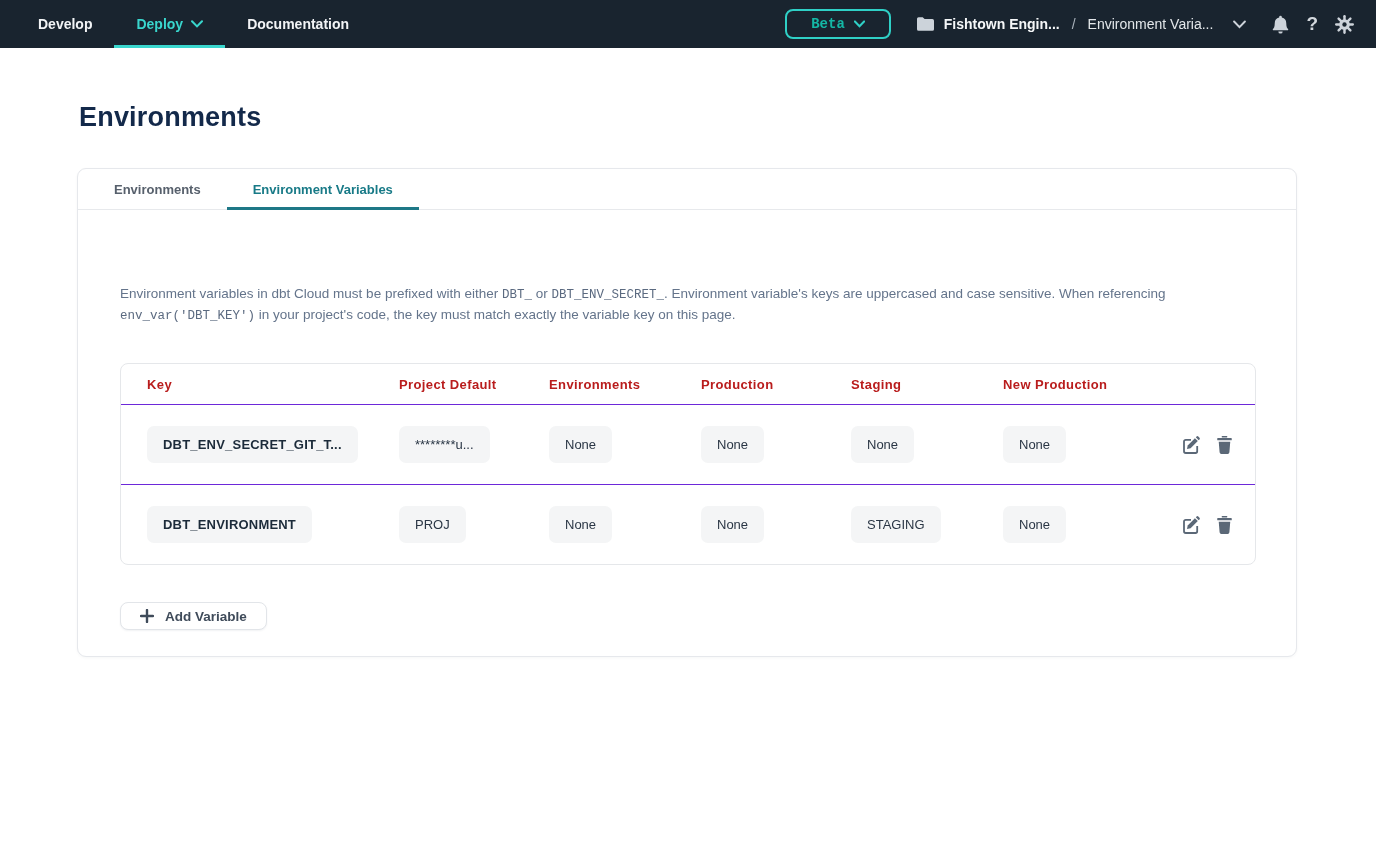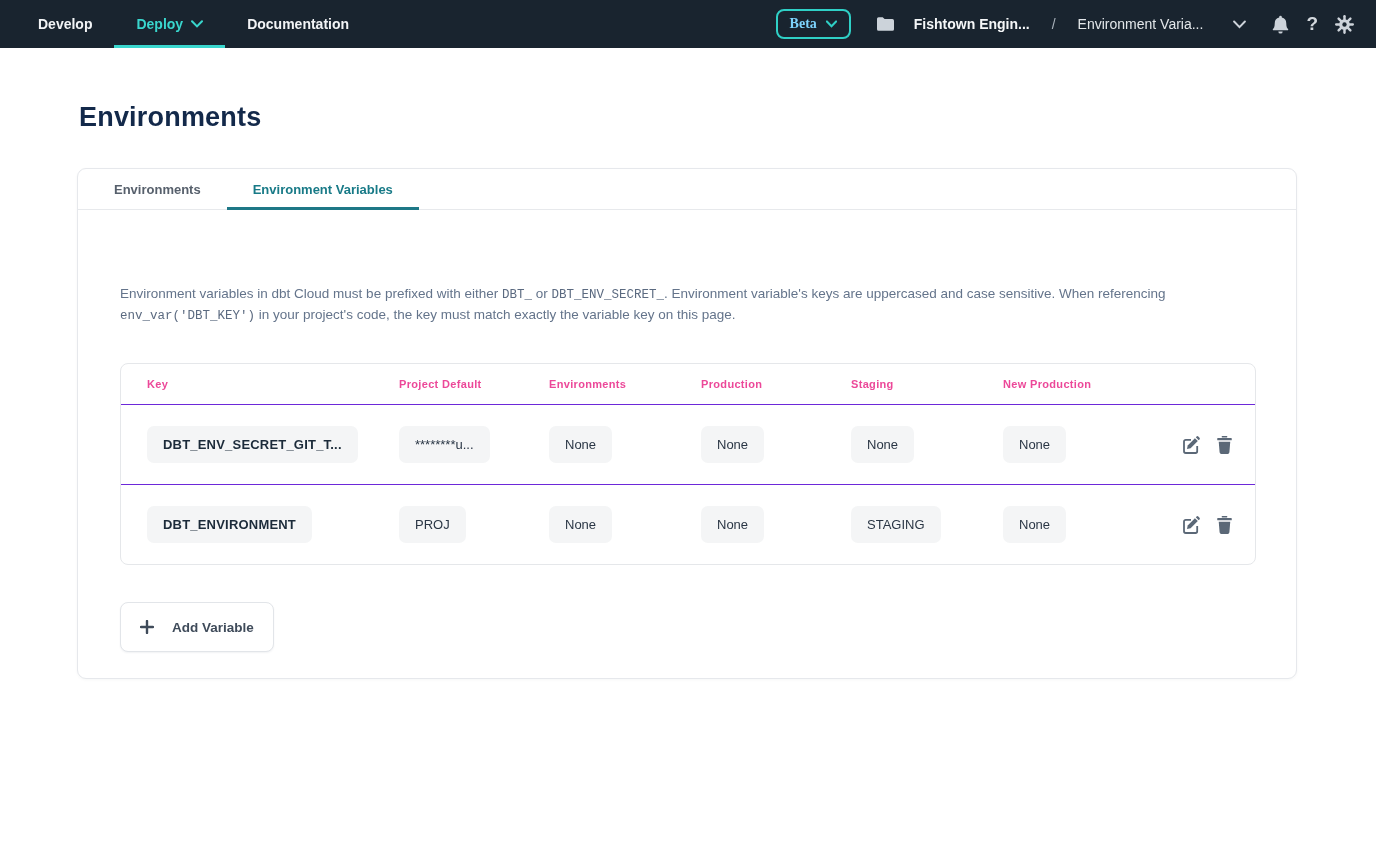--- a/index.html
+++ b/index.html
@@ -11,23 +11,23 @@
   .logo { display: flex; align-items: center; gap: 7px; padding: 0 18px 0 24px; position: relative; cursor: pointer; }
   .logo-text { color: #ffffff; font-size: 23px; font-weight: 700; letter-spacing: .5px; }
   .cursor-overlay { position: absolute; left: 66px; top: 26px; }
   .nav-items { display: flex; align-items: stretch; margin-left: 16px; }
   .nav-item { display: flex; align-items: center; gap: 8px; padding: 0 22px; color: #f2f4f6;
     font-size: 14px; font-weight: 700; position: relative; cursor: pointer; text-decoration: none; }
   .nav-item.active { color: #39d6cd; }
   .nav-item.active::after { content:""; position:absolute; left:0; right:0; bottom:0; height:3px; background:#39d6cd; }
   .nav-right { margin-left: auto; display: flex; align-items: center; gap: 26px; padding-right: 22px; }
   .beta-badge { display: flex; align-items: center; gap: 9px; background: transparent;
-    border: 2px solid #2fd0c6; border-radius: 8px; color: #7dd3fc; font-weight: 700; font-size: 14px;
-    padding: 5px 12px; cursor: pointer; font-family: Liberation Serif, serif; }
-  .breadcrumb { display: flex; align-items: center; gap: 20px; color: #e8ebee; font-size: 14px; cursor: pointer; }
+    border: 2px solid #2fd0c6; border-radius: 8px; color: #14b8a6; font-weight: 700; font-size: 14px;
+    padding: 5px 24px; cursor: pointer; font-family: Liberation Mono, monospace; }
+  .breadcrumb { display: flex; align-items: center; gap: 10px; color: #e8ebee; font-size: 14px; cursor: pointer; }
   .crumb-project { font-weight: 700; color: #f5f7f8; }
   .crumb-sep { color: #aab3bc; margin: 0 2px; }
   .crumb-page { color: #e3e7ea; }
   .crumb-caret { margin-left: 10px; color: #cdd3da; display:flex; }
   .nav-icons { display: flex; align-items: center; gap: 17px; }
   .icon-btn { background: none; border: none; cursor: pointer; display: flex; align-items: center; padding: 0; }
   .help-glyph { color: #d3d8dd; font-size: 19px; font-weight: 800; font-family: "Liberation Sans", sans-serif; }
 
   
   .page-title { margin: 54px 0 0 79px; font-size: 27px; font-weight: 700; color: #13294a; letter-spacing: .2px; }
@@ -40,31 +40,31 @@
     font-weight: 600; color: #57606c; cursor: pointer; border-bottom: 3px solid transparent; margin-bottom: -1px; }
   .tab.active { color: #187a87; font-weight: 700; border-bottom-color: #1e7887; }
 
   .desc { margin: 74px 42px 0 42px; max-width: 1046px; font-size: 13.5px; line-height: 20px; color: #64748b; }
   .desc code { font-family: Liberation Mono, monospace; font-size: 12.5px; color: #5b6a80; }
 
   
   .var-table { margin: 37px 42px 0 42px; width: 1136px; border: 1px solid #e5e7ea; border-radius: 8px; overflow: hidden; }
   .t-row { display: grid; grid-template-columns: 252px 150px 152px 150px 152px 1fr 76px;
     align-items: center; padding: 0 22px 0 26px; }
-  .t-head { height: 40px; font-size: 11px; font-weight: 700; color: #ec4899; letter-spacing: .03em; }
+  .t-head { height: 40px; font-size: 13px; font-weight: 700; color: #b91c1c; letter-spacing: .03em; }
   .t-data { height: 80px; border-top: 1px solid #6d28d9; }
   .pill { display: inline-flex; align-items: center; height: 37px; padding: 0 16px; background: #f4f5f6;
     border-radius: 7px; font-size: 13px; color: #2a3645; white-space: nowrap; }
   .pill.key { font-weight: 700; color: #1c2b3a; letter-spacing: .2px; }
   .cell { display: flex; }
   .actions { display: flex; justify-content: flex-end; gap: 15px; }
   .actions .icon-btn svg { display: block; }
 
-  .add-var { margin: 37px 0 26px 42px; display: inline-flex; align-items: center; gap: 18px;
-    height: 50px; padding: 0 19px; background: #ffffff; border: 1px solid #e2e5e9; border-radius: 8px;
+  .add-var { margin: 37px 0 26px 42px; display: inline-flex; align-items: center; gap: 11px;
+    height: 28px; padding: 0 19px; background: #ffffff; border: 1px solid #e2e5e9; border-radius: 8px;
     box-shadow: 0 1px 2px rgba(20,40,60,.06); font-size: 13.5px; font-weight: 600; color: #3f4b5a;
     cursor: pointer; font-family: inherit; }
 </style>
 </head>
 <body>
 
 <header class="navbar">
   <nav class="nav-items">
     <a class="nav-item">Develop</a>
     <a class="nav-item active">

